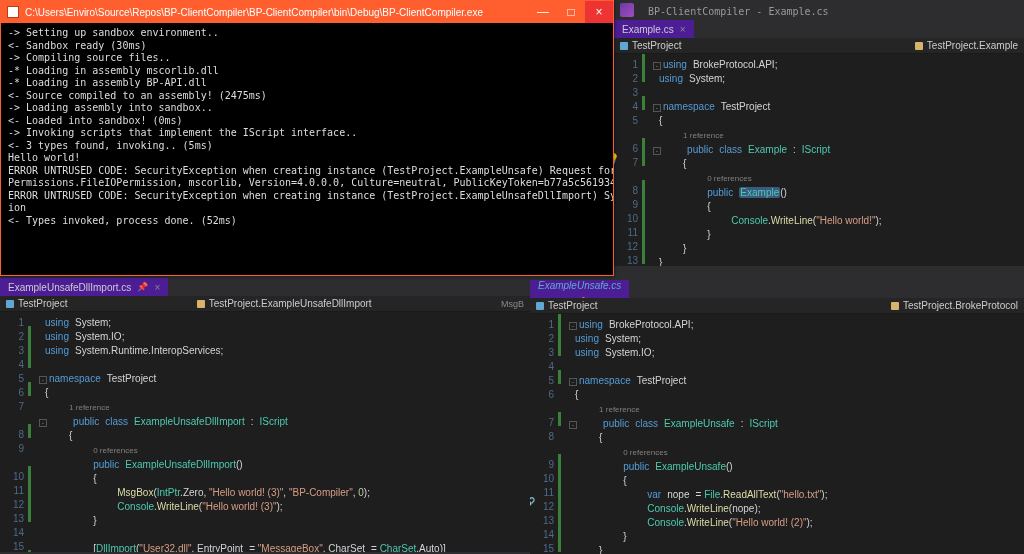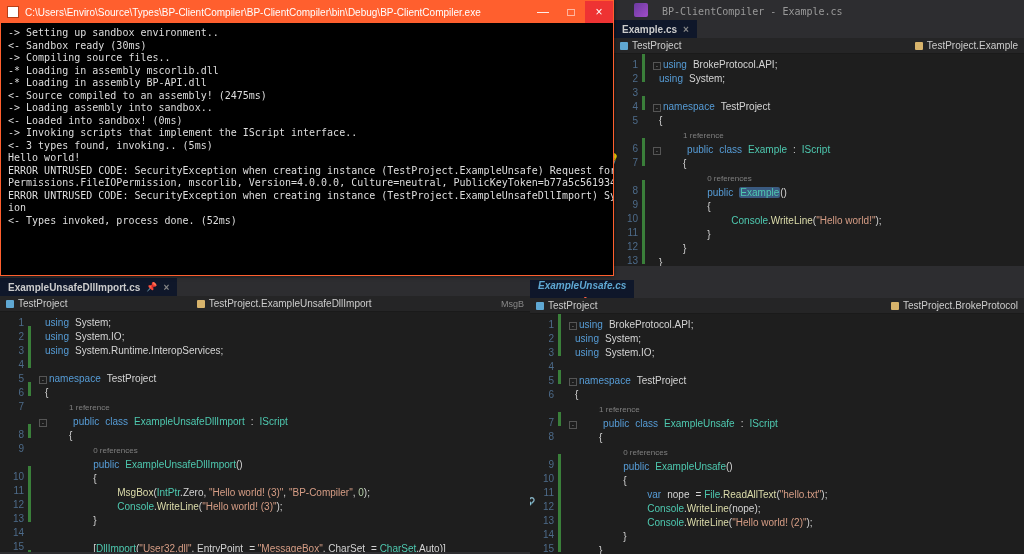--- a/index.html
+++ b/index.html
@@ -12,33 +12,33 @@
 .console-title .path{color:#fff;font-size:10px;flex:1;white-space:nowrap;overflow:hidden;text-overflow:ellipsis;}
 .console-title .ctrls{display:flex;height:100%;}
 .console-title .ctrls div{width:28px;height:100%;display:flex;align-items:center;justify-content:center;color:#fff;font-size:12px;}
 .console-title .ctrls .close{background:#e33;}
 .console-body{padding:4px 7px;font-family:Consolas,monospace;font-size:10px;color:#ddd;line-height:1.25;white-space:pre;overflow:hidden;}
 
 
 .ide{position:absolute;left:0;top:0;width:1024px;height:554px;background:#2d2d30;}
 
 
-.vs-title{position:absolute;top:0;left:614px;right:0;height:20px;background:#2d2d30;display:flex;align-items:center;padding-left:20px;gap:6px;}
+.vs-title{position:absolute;top:0;left:614px;right:0;height:20px;background:#2d2d30;display:flex;align-items:center;padding-left:6px;gap:6px;}
 .vs-title .vsicon{width:14px;height:14px;background:linear-gradient(135deg,#6b3aa0 0%,#a14dc7 100%);border-radius:2px;}
 .vs-title .text{color:#999;font-size:10px;}
 
 
 .panel{position:absolute;background:#1e1e1e;display:flex;flex-direction:column;}
 .panel.p-right{left:614px;top:20px;width:410px;height:246px;}
 .panel.p-left{left:0;top:278px;width:530px;height:274px;}
 .panel.p-mid{left:530px;top:280px;width:494px;height:274px;}
 
 .tabrow{display:flex;background:#2d2d30;height:18px;align-items:end;}
 .tab{height:18px;display:flex;align-items:center;padding:0 8px;font-size:10px;color:#999;background:#2d2d30;gap:6px;}
-.tab.active{background:#0f172a;color:#ccc;font-weight:bold;}
+.tab.active{background:#4c1d95;color:#ccc;}
 .tab.preview{font-style:italic;color:#5fa8d3;flex-direction:column;}
 .tab .x{font-size:10px;color:#888;}
 .pin{color:#c69a3b;font-size:9px;}
 
 .crumbrow{display:flex;justify-content:space-between;align-items:center;background:#252526;height:16px;padding:0 6px;font-size:10px;color:#ccc;border-bottom:1px solid #1a1a1a;}
 .crumbrow .crumb{display:flex;align-items:center;gap:4px;}
 .crumbrow .sq{width:8px;height:8px;background:#5fa8d3;border-radius:1px;}
 .crumbrow .sq.y{background:#d7b36b;}
 .crumbrow .note{color:#888;font-size:9px;}
 
@@ -305,21 +305,21 @@
      <span class="punc">}</span>
  </div>
     </div>
   </div>
 
 </div>
 
 <div class="console-win">
   <div class="console-title">
     <div class="icon"></div>
-    <div class="path">C:\Users\Enviro\Source\Types\BP-ClientCompiler\BP-ClientCompiler\bin\Debug\BP-ClientCompiler.exe</div>
+    <div class="path">C:\Users\Enviro\Source\Repos\BP-ClientCompiler\BP-ClientCompiler\bin\Debug\BP-ClientCompiler.exe</div>
     <div class="ctrls">
       <div>—</div>
       <div>□</div>
       <div class="close">×</div>
     </div>
   </div>
   <div class="console-body">-&gt; Setting up sandbox environment..
 &lt;- Sandbox ready (30ms)
 -&gt; Compiling source files..
 -* Loading in assembly mscorlib.dll

